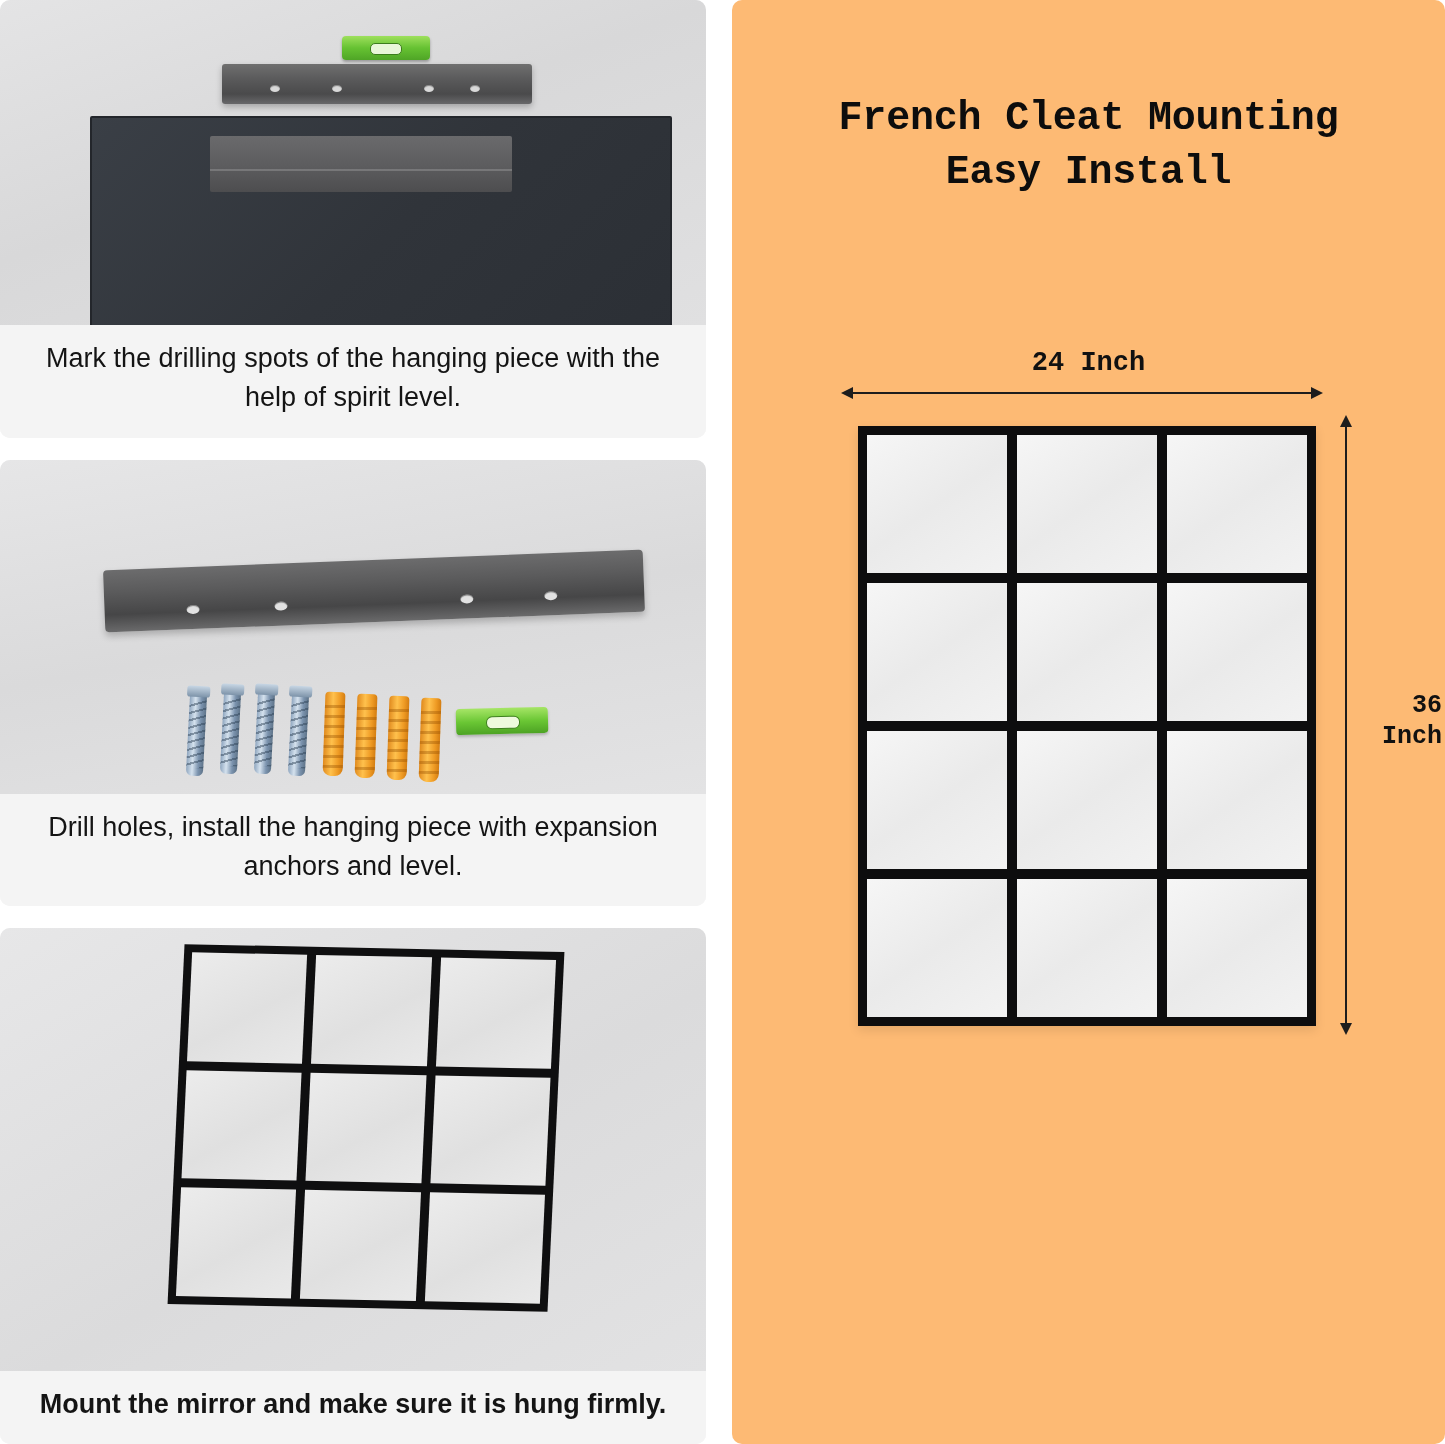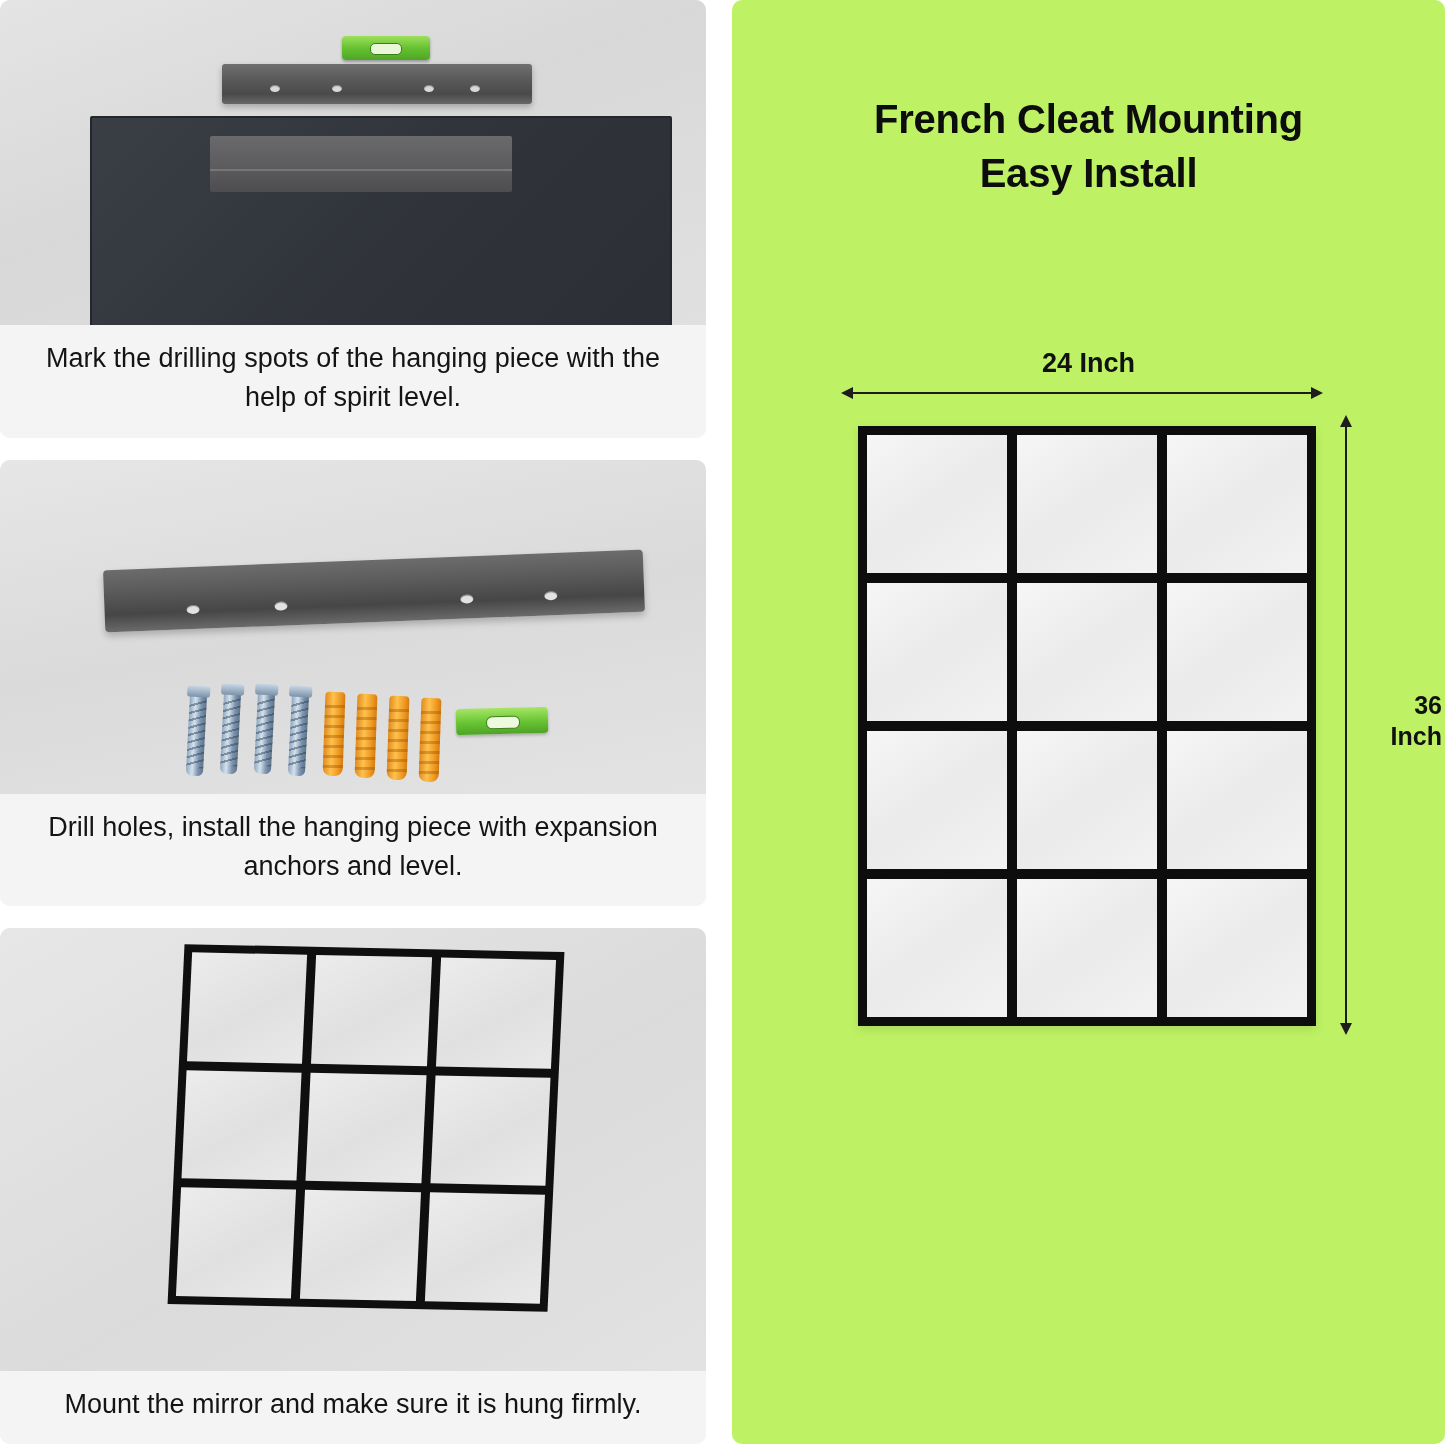--- a/index.html
+++ b/index.html
@@ -37,21 +37,21 @@
   .step-card {
     background: #f3f3f3;
     border-radius: 10px;
     overflow: hidden;
     display: flex;
     flex-direction: column;
     position: relative;
   }
   .step-1 { height: 470px; }
   .step-2 { height: 480px; }
-  .step-3 { height: 554px; }
+  .step-3 { height: 554px; font-weight: bold; }
 
   .photo {
     position: relative;
     flex: 1 1 auto;
     background: #dfdfe0;
     overflow: hidden;
   }
   .photo.gradient-1 {
     background: linear-gradient(160deg, #e4e4e5 0%, #d8d8d9 45%, #e0e0e1 100%);
   }
@@ -270,23 +270,24 @@
     gap: 9px;
     background: #0f0f10;
   }
   .pane-3 {
     background: linear-gradient(150deg, #ececec 0%, #e0e0e0 55%, #e9e9e9 100%);
   }
 
   
   .right-panel {
     width: 713px;
-    background: #bef264;
+    background: #fdba74;
     border-radius: 10px;
     position: relative;
+    font-family: Liberation Mono, monospace;
   }
   .headline {
     text-align: center;
     padding-top: 92px;
     font-size: 40px;
     font-weight: bold;
     line-height: 1.35;
     color: #0d0d0d;
     letter-spacing: -0.2px;
   }

